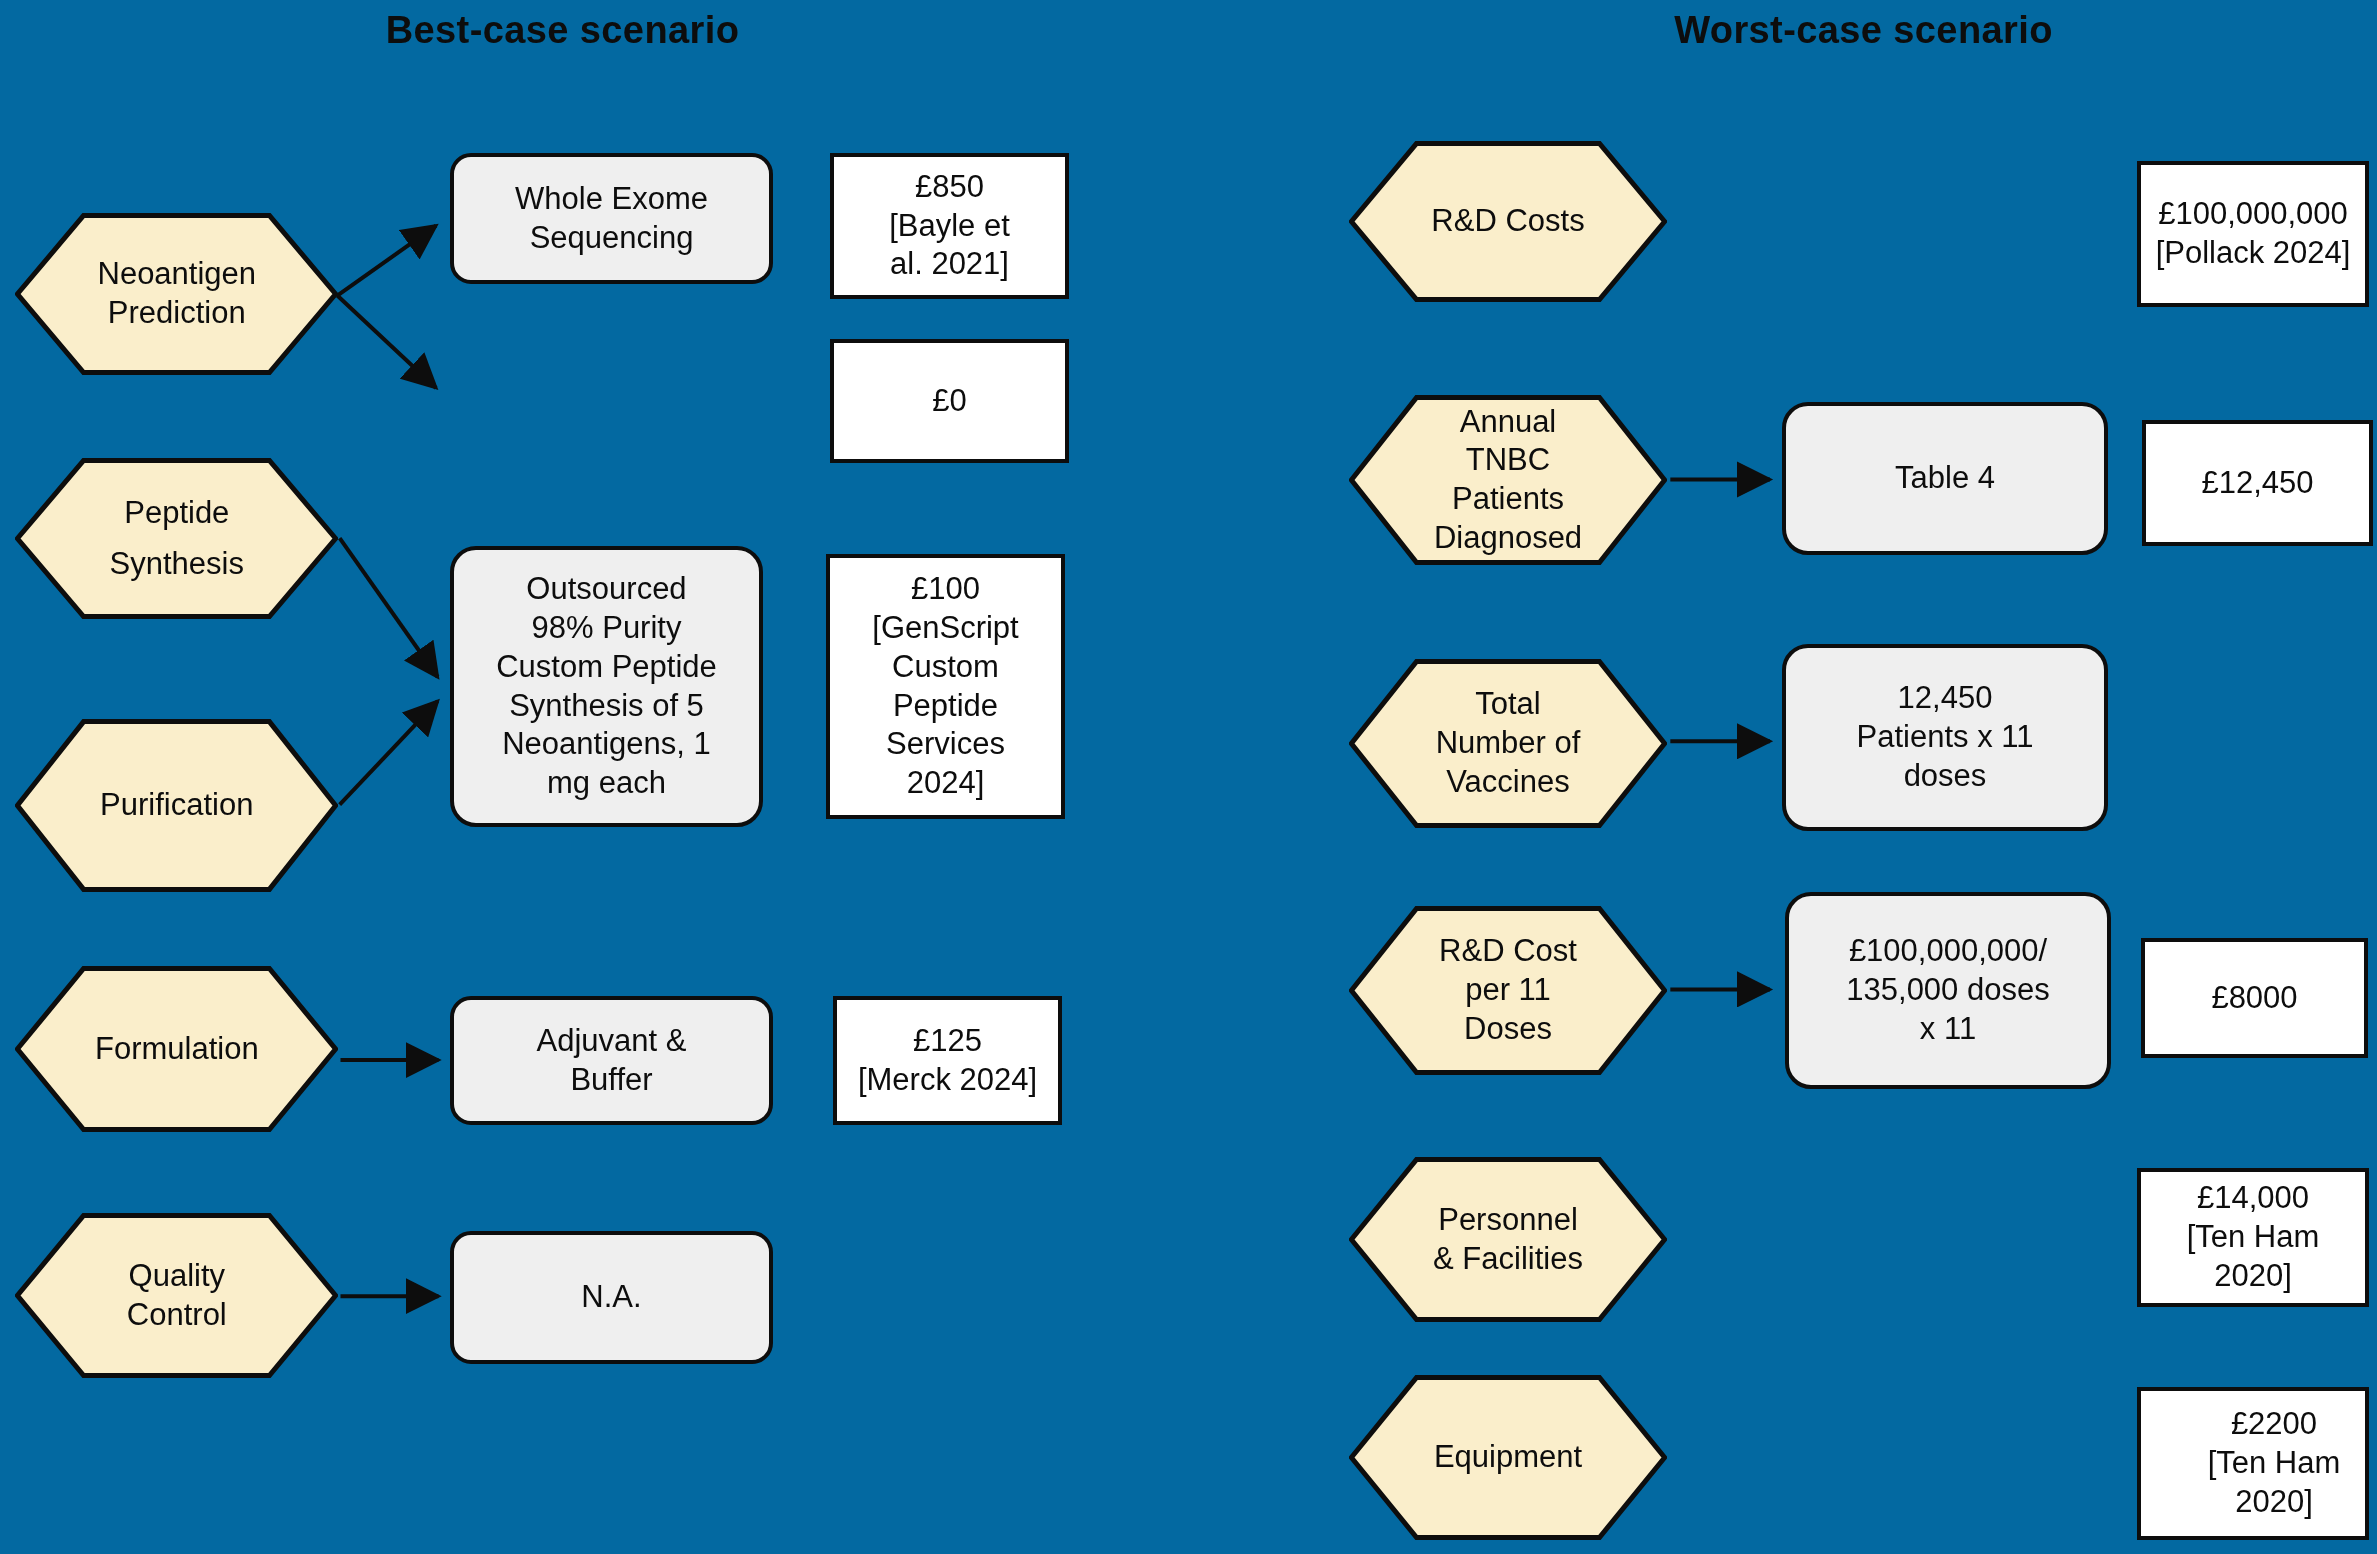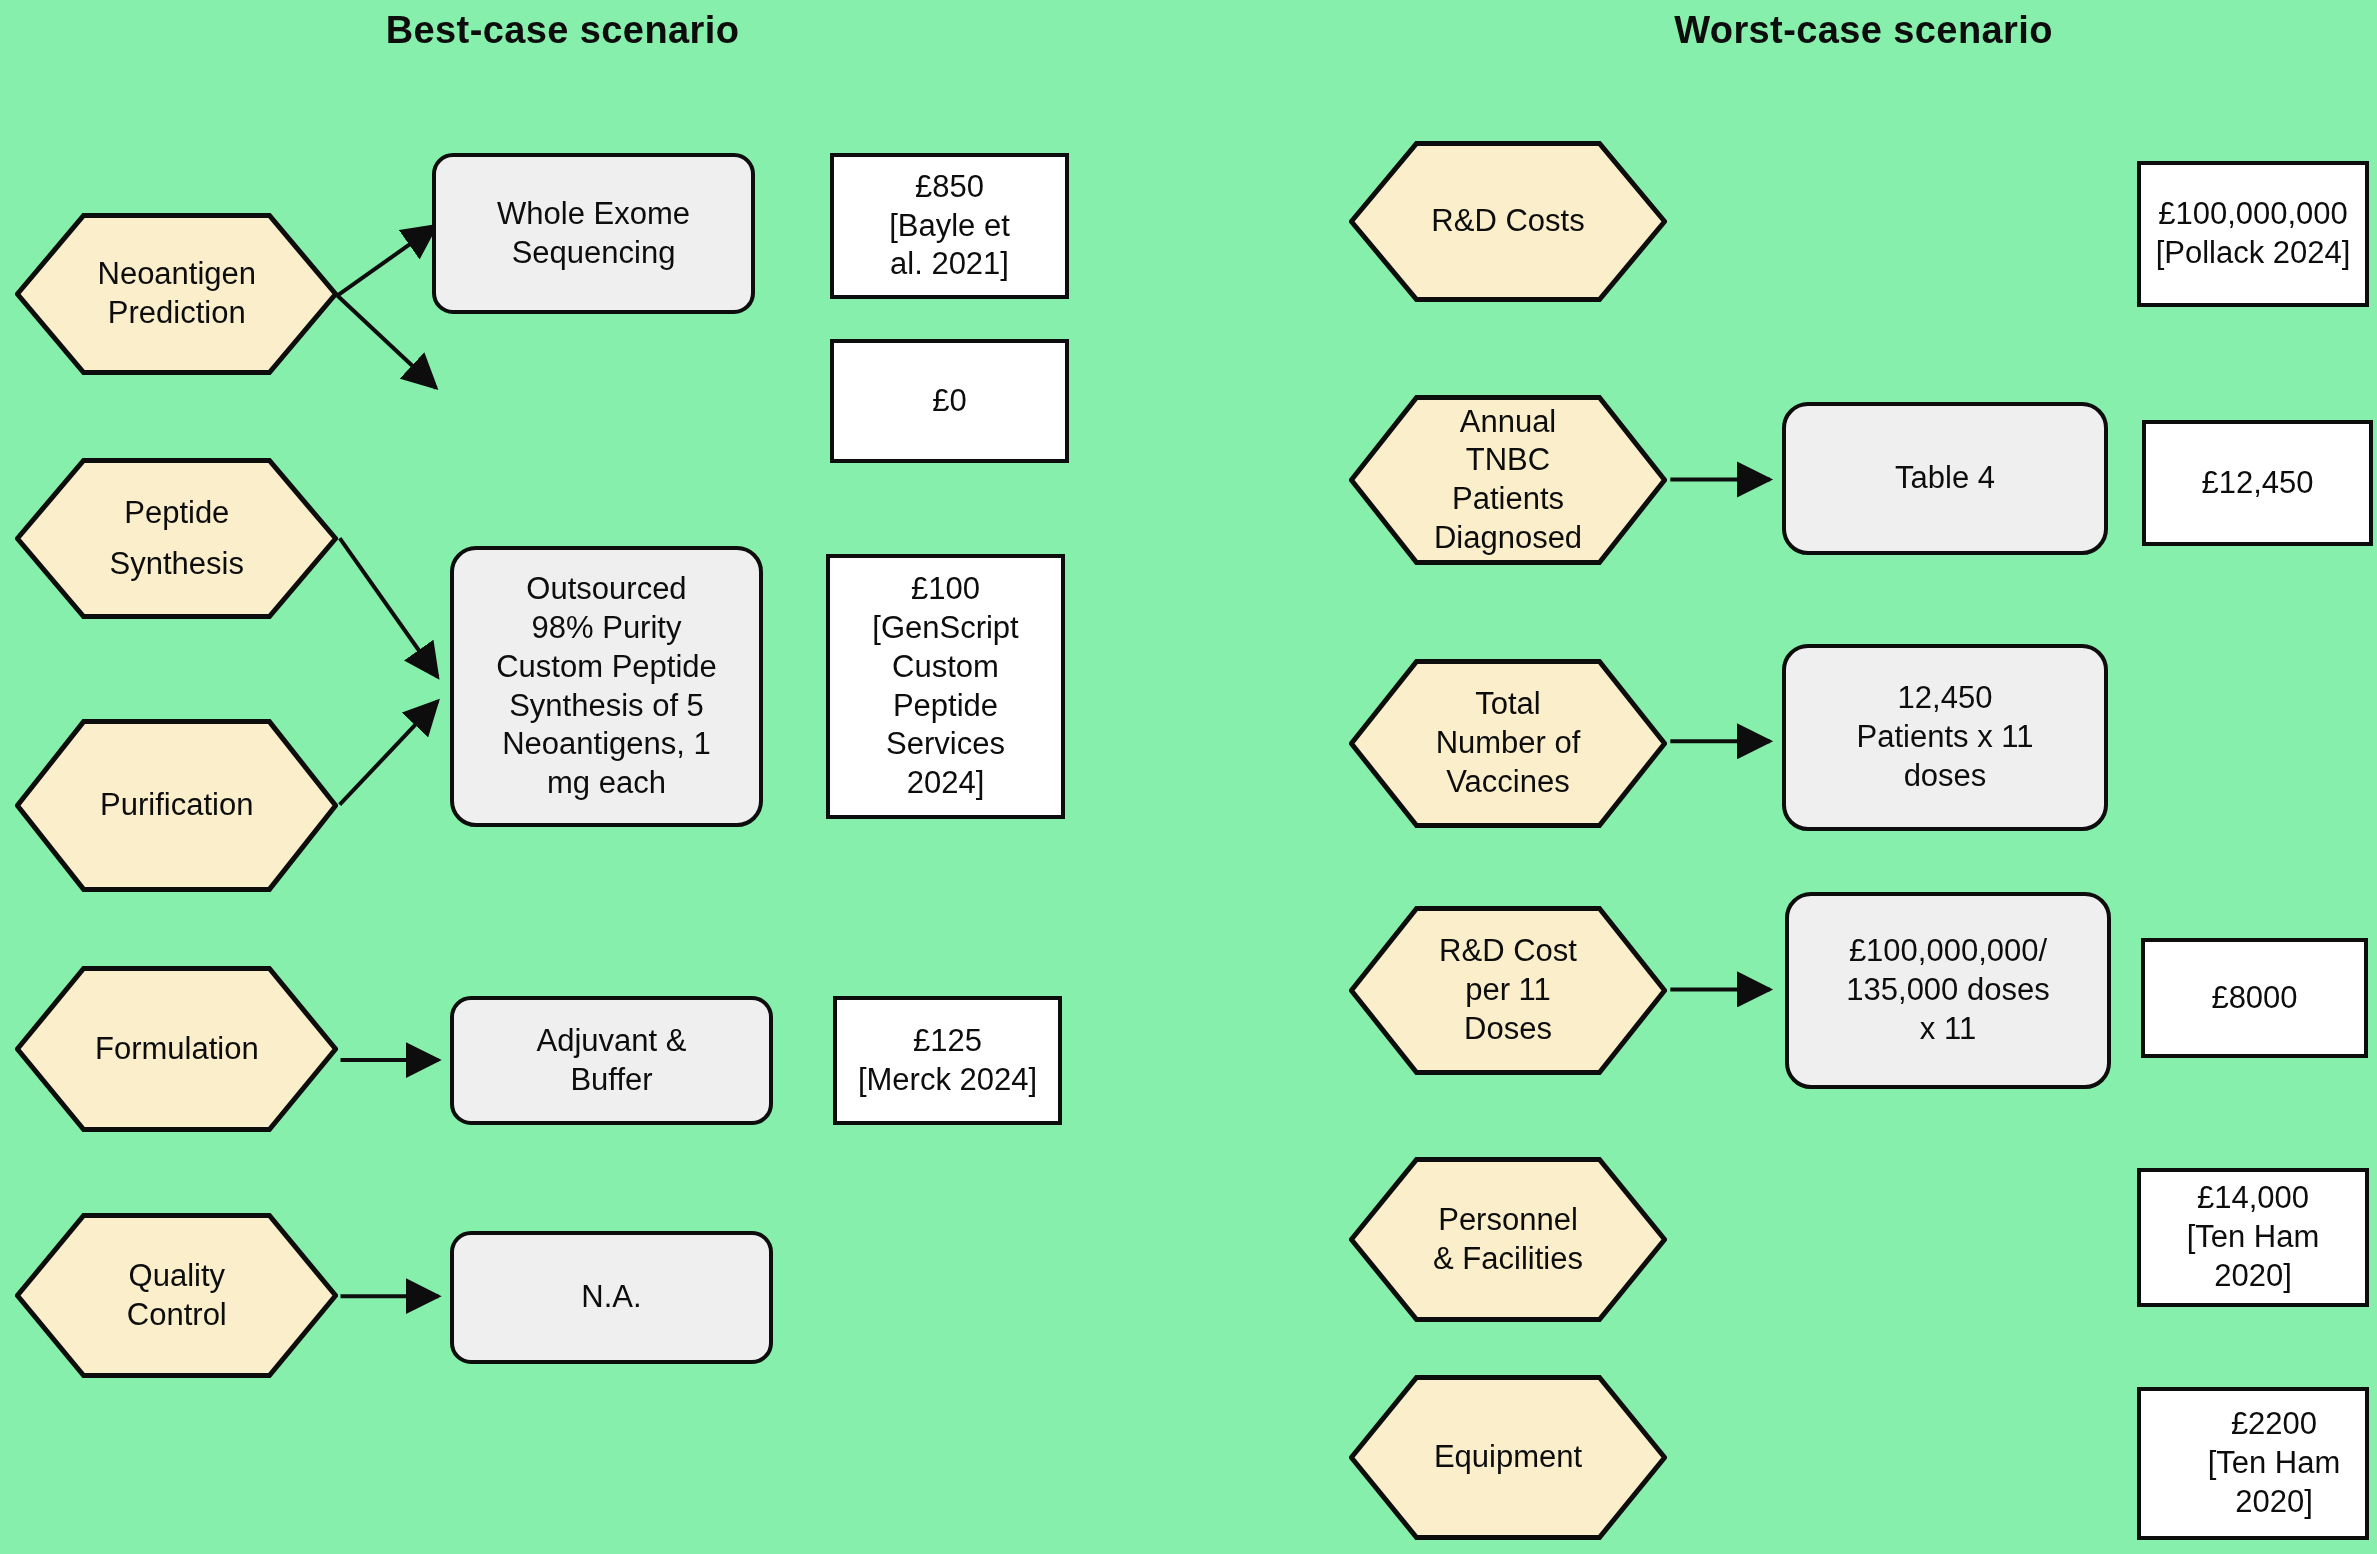--- a/index.html
+++ b/index.html
@@ -4,21 +4,21 @@
 <style>
   html, body {
     margin: 0;
     padding: 0;
     background: #ffffff;
   }
   #canvas {
     position: relative;
     width: 2377px;
     height: 1554px;
-    background: #86efac;
+    background: #0369a1;
     font-family: "Liberation Sans", sans-serif;
     color: #0d0d0d;
     overflow: hidden;
   }
   .title {
     position: absolute;
     font-size: 38px;
     font-weight: bold;
     text-align: center;
     line-height: 1.2;
@@ -130,21 +130,21 @@
   </div>
 
   <div class="node hex" style="left:15.3px; top:1213px; width:323px; height:165px;">
     <svg class="shape" viewBox="0 0 400 200" preserveAspectRatio="none">
       <polygon points="85,3 315,3 397,100 315,197 85,197 3,100"></polygon>
     </svg>
     <div class="label">Quality
 Control</div>
   </div>
 
-  <div class="node graybox small-radius" style="left:432px; top:153px; width:323px; height:161px;">
+  <div class="node graybox small-radius" style="left:450px; top:153px; width:323px; height:131px;">
     <div class="label">Whole Exome
 Sequencing</div>
   </div>
 
 
   <div class="node graybox" style="left:450px; top:546px; width:313px; height:281px;">
     <div class="label">Outsourced
 98% Purity
 Custom Peptide
 Synthesis of 5

